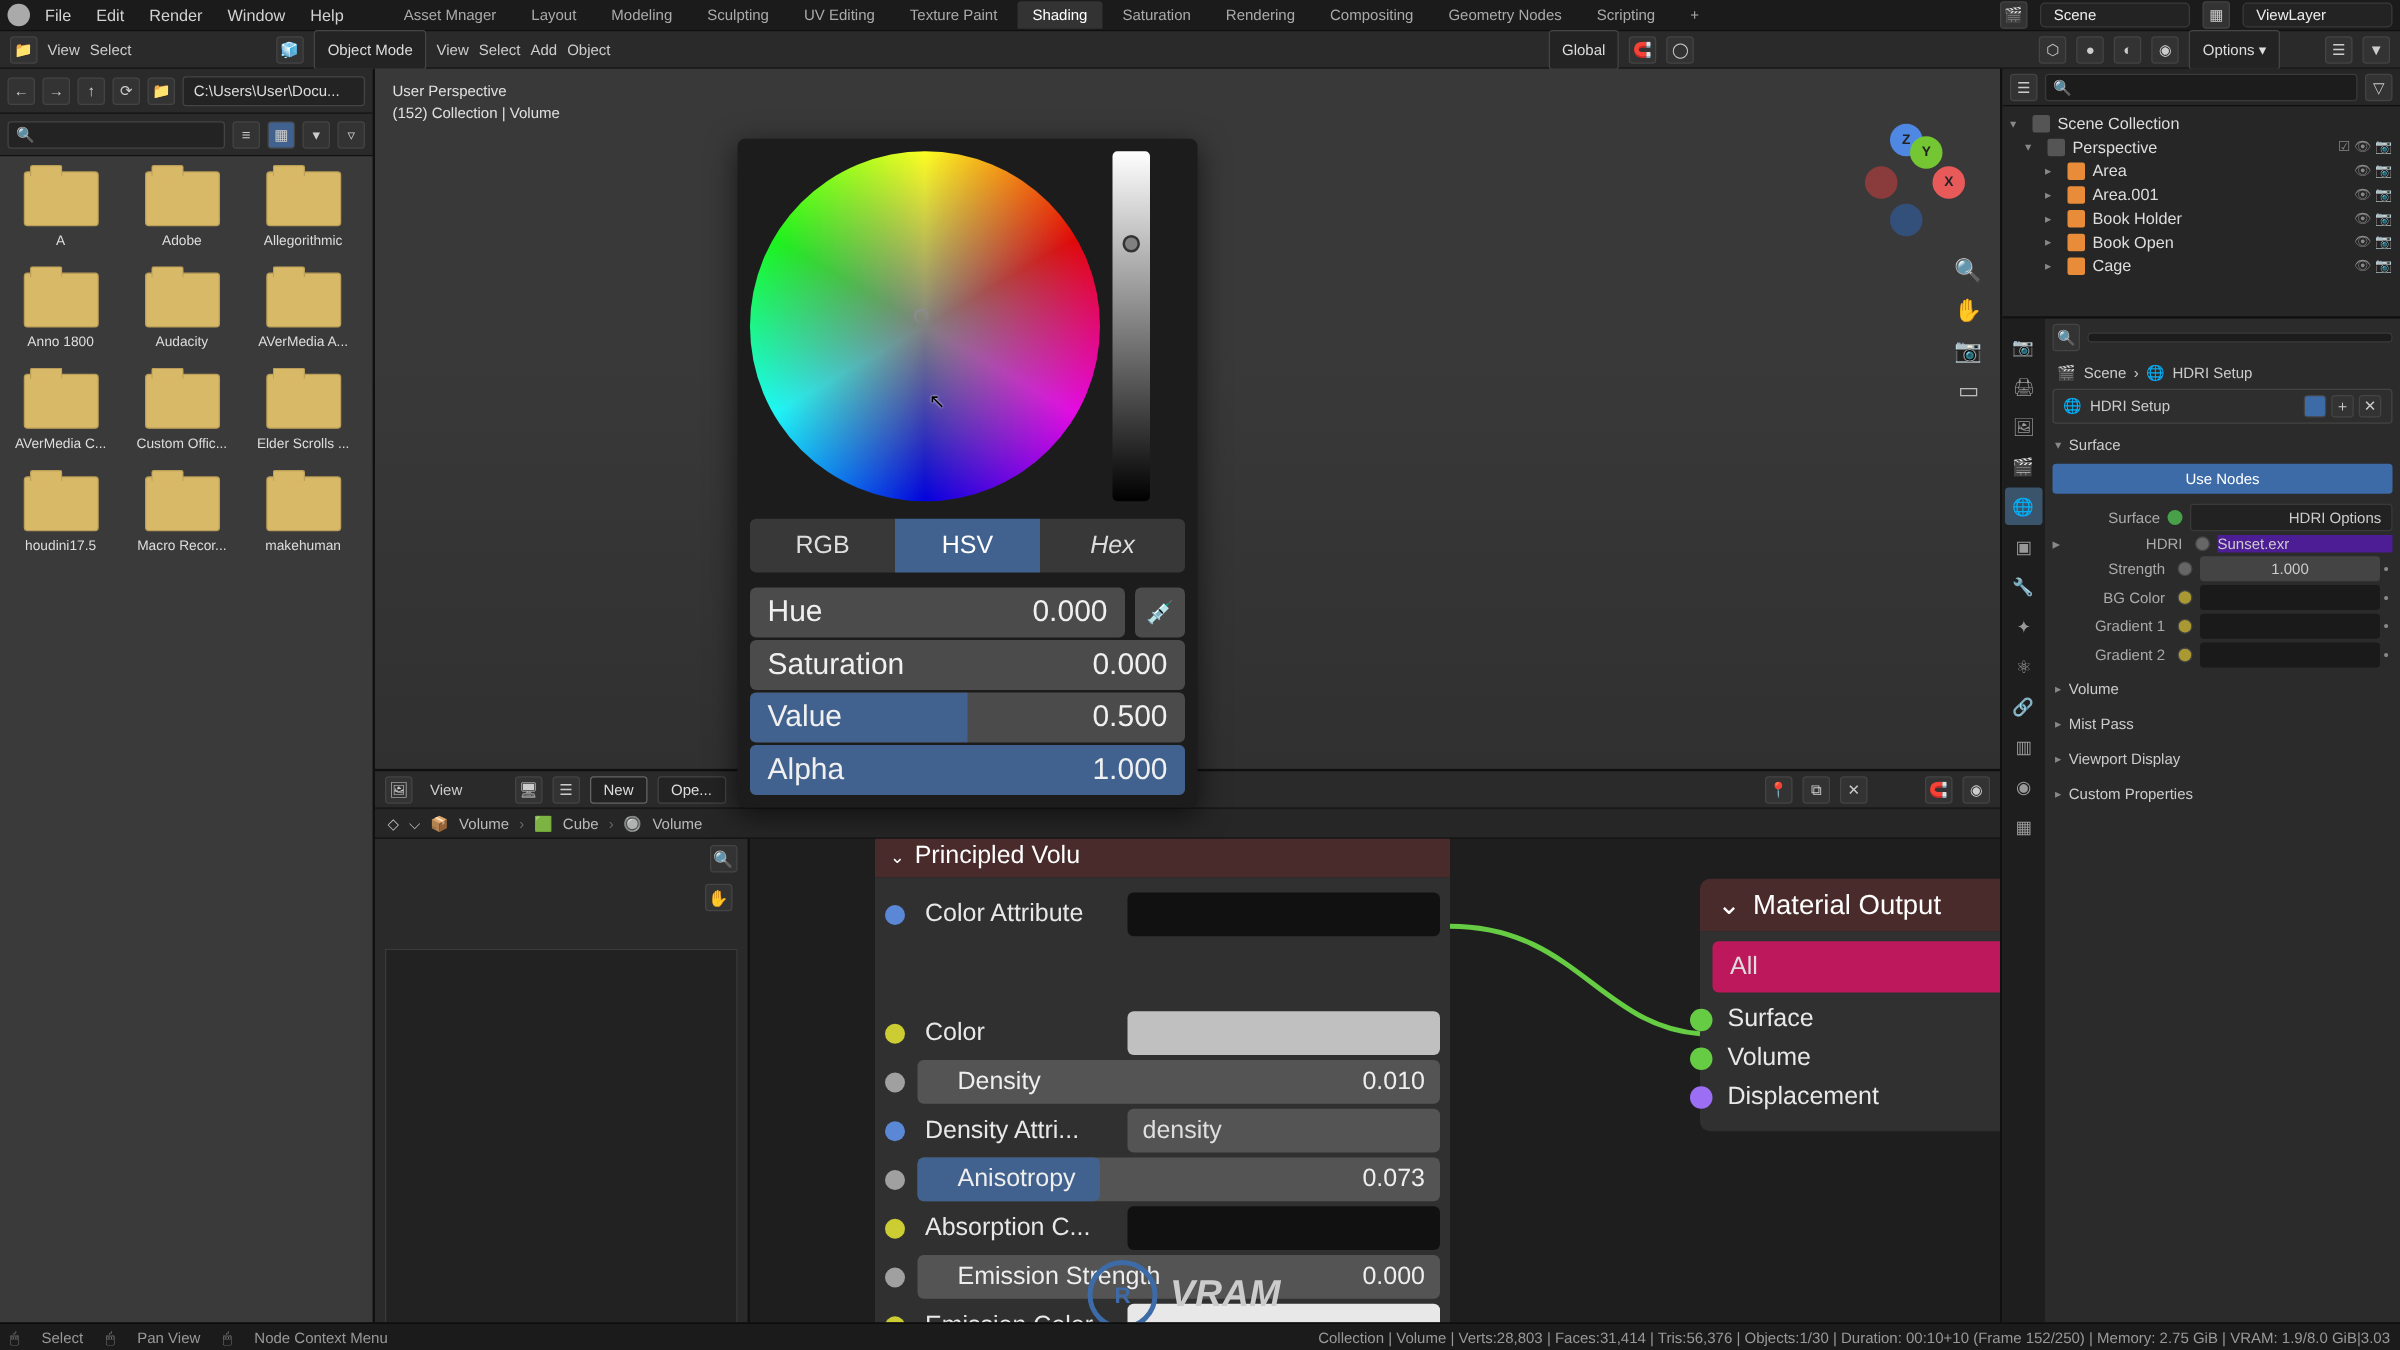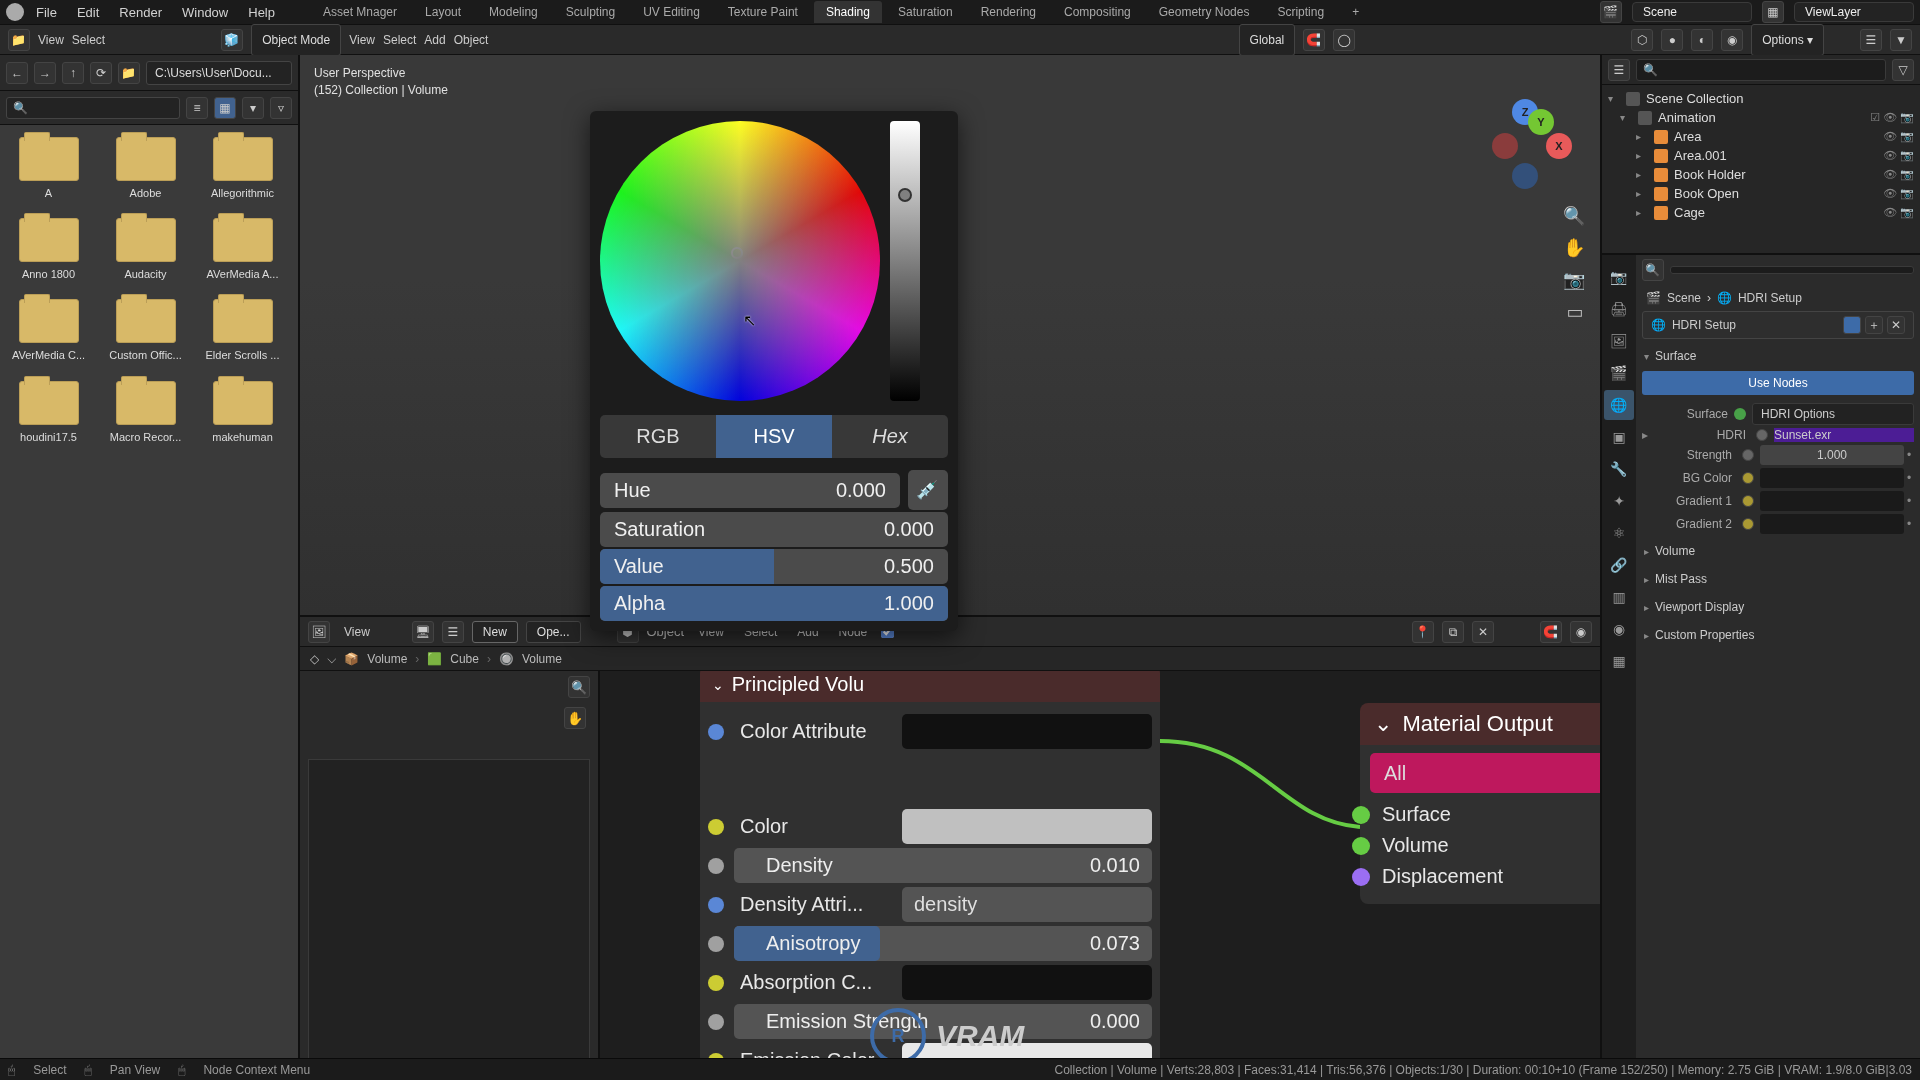--- a/index.html
+++ b/index.html
@@ -57,21 +57,21 @@
 .wheel-cursor { position:absolute; width:12px; height:12px; border:2px solid #fff; border-radius:50%; left:49%; top:47%; transform:translate(-50%,-50%); background:transparent; }
 .value-slider { width:30px; height:280px; background:linear-gradient(to bottom, #fff, #808080 50%, #000); border-radius:4px; position:relative; }
 .value-handle { position:absolute; width:14px; height:14px; border:2px solid #333; border-radius:50%; background:#808080; left:50%; transform:translateX(-50%); top:24%; }
 .mode-tabs { display:flex; margin-top:14px; }
 .mode-tabs .mt { flex:1; text-align:center; padding:10px 0; font-size:20px; background:#383838; color:#ddd; cursor:pointer; }
 .mode-tabs .mt:first-child { border-radius:5px 0 0 5px; }
 .mode-tabs .mt:last-child { border-radius:0 5px 5px 0;font-style:italic; }
 .mode-tabs .mt.active { background:#41628f; color:#fff; }
 .hsva-rows { margin-top:12px; display:flex; flex-direction:column; gap:2px; }
 .hsva-row { display:flex; align-items:center; }
-.hsva-track { flex:1; background:#4b4b4b; border-radius:5px; padding:6px 14px; display:flex; justify-content:space-between; font-size:20px; color:#f0f0f0; position:relative; overflow:hidden; }
+.hsva-track { flex:1; background:#4b4b4b; border-radius:5px; padding:6px 14px; display:flex; justify-content:space-between; font-size:24px; color:#f0f0f0; position:relative; overflow:hidden; }
 .hsva-track.value::before { content:''; position:absolute; inset:0; background:#41628f; width:50%; }
 .hsva-track.alpha::before { content:''; position:absolute; inset:0; background:#41628f; width:100%; }
 .hsva-track span { position:relative; z-index:1; }
 .eyedrop { width:40px; height:40px; background:#4b4b4b; border-radius:5px; margin-left:8px; display:flex; align-items:center; justify-content:center; font-size:18px; color:#ccc; }
 
 
 .node-header { height:32px; background:#2a2a2a; display:flex; align-items:center; gap:8px; padding:0 8px; border-top:2px solid #101010; border-bottom:1px solid #101010; }
 .node-header .menu-item { font-size:12px; color:#ccc; padding:4px 6px; }
 .node-header .pill-btn { background:#232323; border:1px solid #444; border-radius:3px; padding:3px 10px; font-size:12px; color:#ddd; }
 .node-header .pill-btn.new { border-color:#666; }
@@ -131,21 +131,21 @@
 
 
 .properties { flex:1; display:flex; background:#2b2b2b; }
 .prop-tabs { width:34px; background:#1e1e1e; display:flex; flex-direction:column; padding-top:6px; }
 .prop-tabs .pt { width:30px; height:30px; margin:1px auto; border-radius:3px; display:flex; align-items:center; justify-content:center; font-size:14px; color:#999; }
 .prop-tabs .pt.active { background:#3a546b; color:#fff; }
 .prop-body { flex:1; padding:4px 6px; font-size:12px; color:#ccc; }
 .prop-body .crumb { padding:6px 4px; display:flex; align-items:center; gap:6px; font-size:12px; }
 .prop-body .field-row { display:flex; align-items:center; gap:6px; margin:3px 0; }
 .prop-body .field-row .lbl { width:86px; text-align:right; color:#aaa; }
-.prop-body .field-row .val { flex:1; background:#222; border:1px solid #3a3a3a; border-radius:3px; padding:3px 8px; }
+.prop-body .field-row .val { flex:1; background:#222; border:1px solid #3a3a3a; border-radius:3px; padding:3px 8px;text-align:right; }
 .prop-body .num-row { display:flex; align-items:center; margin:3px 0; }
 .prop-body .num-row .lbl { width:100px; text-align:right; padding-right:10px; color:#aaa; }
 .prop-body .num-row .swatch-dot { width:12px; height:12px; border-radius:50%; margin-right:6px; border:1px solid #444; }
 .prop-body .num-row .num-field { flex:1; background:#444; border-radius:3px; padding:3px 8px; text-align:center; }
 .prop-body .use-nodes-btn { background:#3d6ba8; color:#fff; text-align:center; padding:5px; border-radius:3px; margin:4px 0 8px; }
 .prop-body .world-field { background:#2e2e2e; border:1px solid #444; border-radius:3px; padding:4px 8px; margin-bottom:2px; display:flex; align-items:center; gap:6px; }
 .prop-body .section-header { display:flex; align-items:center; gap:6px; padding:4px 2px; margin-top:6px; cursor:pointer; }
 .prop-body .section-header .arrow { color:#888; font-size:10px; }
 
 
@@ -502,21 +502,21 @@
       </div>
       <div class="outliner-body">
         <div class="o-row">
             <span class="arrow">▾</span>
             <span class="icon-box"></span>
             <span class="label">Scene Collection</span>
           </div>
         <div class="o-row" style="padding-left:16px;">
             <span class="arrow">▾</span>
             <span class="icon-box"></span>
-            <span class="label">Animation</span>
+            <span class="label">Perspective</span>
             <span class="toggles">☑ 👁 📷</span>
           </div>
         <div id="outliner-items">
             <div class="o-row" style="padding-left: 32px;">
               <span class="arrow">▸</span>
               <span class="icon-box orange"></span>
               <span class="label">Area</span>
               <span class="toggles">👁 📷</span>
             </div>
             <div class="o-row" style="padding-left: 32px;">

